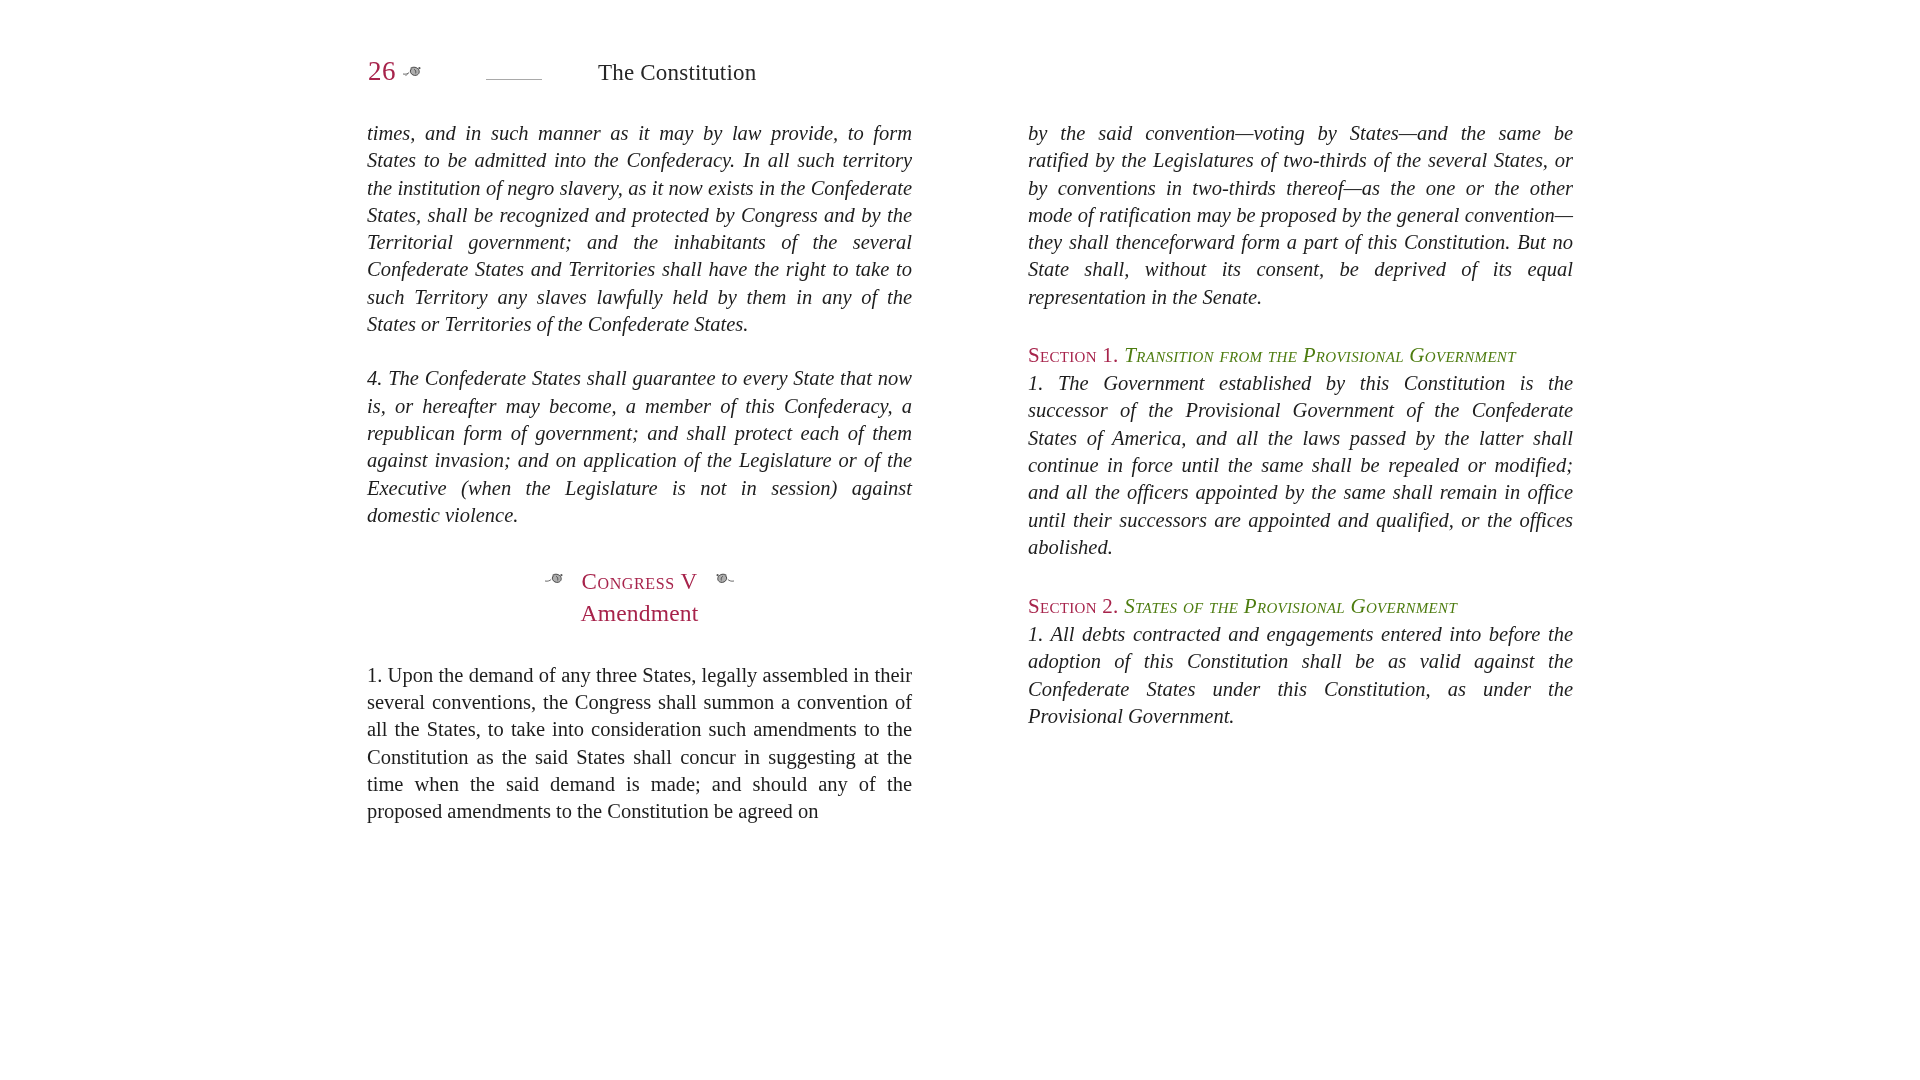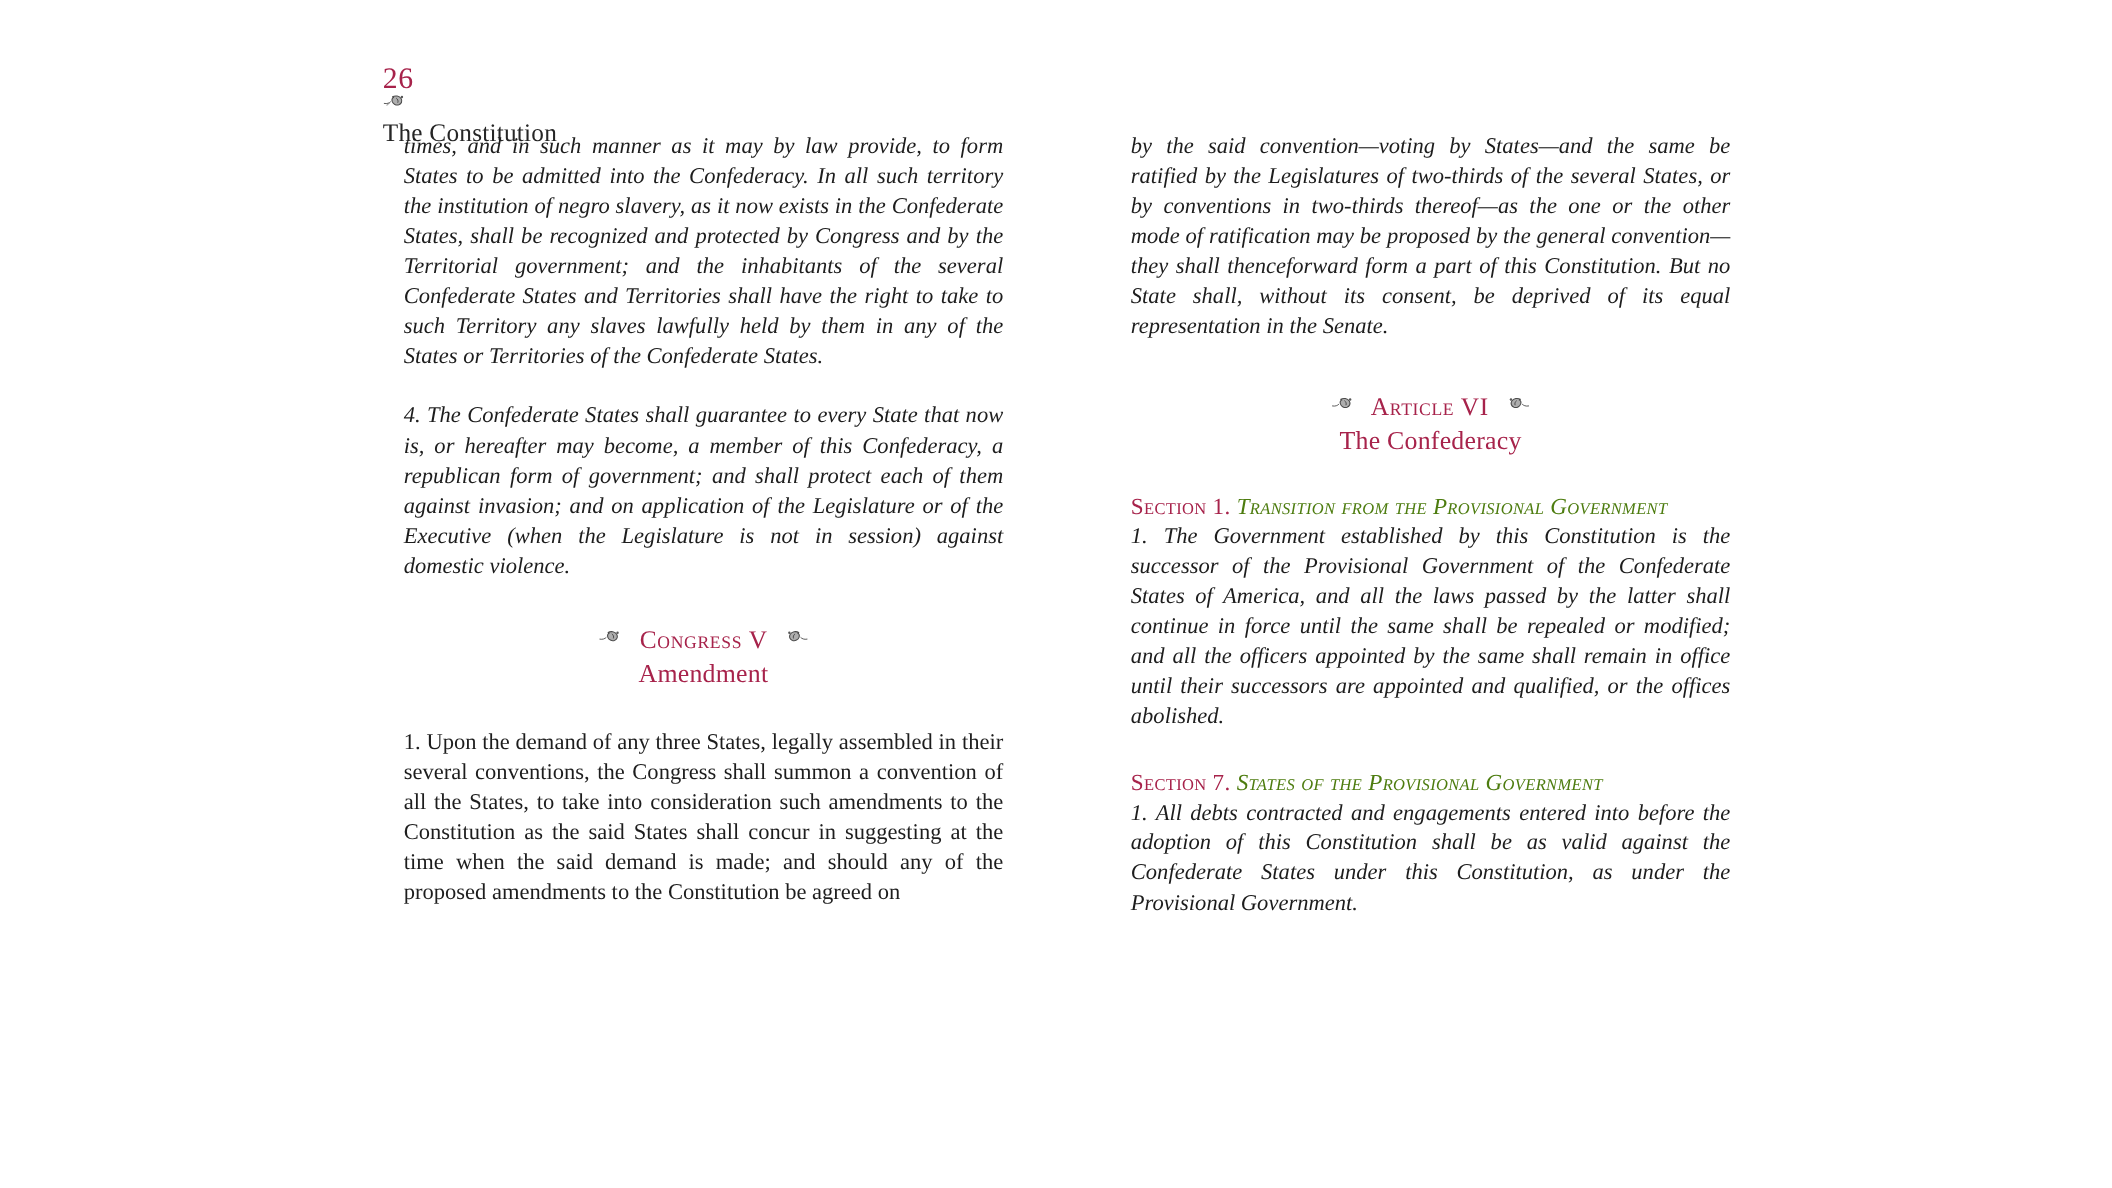--- a/index.html
+++ b/index.html
@@ -23,21 +23,21 @@
   }
 
   
   .running-head {
     position: absolute;
     top: 56px;
     height: 34px;
     display: flex;
     align-items: baseline;
   }
-  .rh-left  { left: 348px;  width: 548px; flex-direction: column; }
+  .rh-left  { left: 368px;  width: 548px; }
   .rh-right { left: 1180px; width: 570px; justify-content: flex-end; }
 
   .folio {
     font-size: 27px;
     color: #a7234b;
     font-family: "Liberation Serif", serif;
     letter-spacing: 0.5px;
   }
 
   .rule {
@@ -210,50 +210,28 @@
     </div>
 
     <p class="body" style="margin-top:34px;">1. Upon the demand of any three States, legally assembled in their several conventions, the Congress shall summon a convention of all the States, to take into consideration such amendments to the Constitution as the said States shall concur in suggesting at the time when the said demand is made; and should any of the proposed amendments to the Constitution be agreed on</p>
 
   </div>
 
   <div class="col col-right">
 
     <p class="body last-line-left">by the said convention—voting by States—and the same be ratified by the Legislatures of two-thirds of the several States, or by conventions in two-thirds thereof—as the one or the other mode of ratification may be proposed by the general convention—they shall thenceforward form a part of this Constitution. But no State shall, without its consent, be deprived of its equal representation in the Senate.</p>
 
-    <div class="article-head tight-top">
-      <div class="article-line1">
-        <span class="orn left">
-          <svg class="flourish" viewBox="0 0 22 13" xmlns="http://www.w3.org/2000/svg">
-            <path d="M1 9 C4 9.6 6 8.6 7.2 7.4" stroke="#5a5a5a" stroke-width="0.9" fill="none"></path>
-            <path d="M8.5 3.2 C11.5 1.4 15 2.2 16.6 4.6 C18 6.8 17 9.4 14.6 10.2 C12 11 9.4 9.6 8.6 7.4 C8 5.6 8.6 4 10.2 3.4" stroke="#4a4a4a" stroke-width="1" fill="#6b6b6b" fill-opacity="0.55"></path>
-            <path d="M12.2 4.2 C13.6 5.2 14.2 6.8 13.6 8.4" stroke="#3d3d3d" stroke-width="0.8" fill="none"></path>
-            <circle cx="17.4" cy="3.2" r="1.1" fill="#585858"></circle>
-          </svg>
-        </span>
-        <span>Article VI</span>
-        <span class="orn right">
-          <svg class="flourish mirror" viewBox="0 0 22 13" xmlns="http://www.w3.org/2000/svg">
-            <path d="M1 9 C4 9.6 6 8.6 7.2 7.4" stroke="#5a5a5a" stroke-width="0.9" fill="none"></path>
-            <path d="M8.5 3.2 C11.5 1.4 15 2.2 16.6 4.6 C18 6.8 17 9.4 14.6 10.2 C12 11 9.4 9.6 8.6 7.4 C8 5.6 8.6 4 10.2 3.4" stroke="#4a4a4a" stroke-width="1" fill="#6b6b6b" fill-opacity="0.55"></path>
-            <path d="M12.2 4.2 C13.6 5.2 14.2 6.8 13.6 8.4" stroke="#3d3d3d" stroke-width="0.8" fill="none"></path>
-            <circle cx="17.4" cy="3.2" r="1.1" fill="#585858"></circle>
-          </svg>
-        </span>
-      </div>
-      <div class="article-line2">The Confederacy</div>
-    </div>
 
     <div class="section-head wrapped" style="margin-top:32px;">
       <span class="sec-label">Section 1.</span>
       <span class="sec-title">Transition from the Provisional Government</span>
     </div>
     <p class="body last-line-left">1. The Government established by this Constitution is the successor of the Provisional Government of the Confederate States of America, and all the laws passed by the latter shall continue in force until the same shall be repealed or modified; and all the officers appointed by the same shall remain in office until their successors are appointed and qualified, or the offices abolished.</p>
 
     <div class="section-head">
-      <span class="sec-label">Section 7.</span>
+      <span class="sec-label">Section 2.</span>
       <span class="sec-title">States of the Provisional Government</span>
     </div>
     <p class="body last-line-left">1. All debts contracted and engagements entered into before the adoption of this Constitution shall be as valid against the Confederate States under this Constitution, as under the Provisional Government.</p>
 
   </div>
 
 </div>
 
 </body></html>

